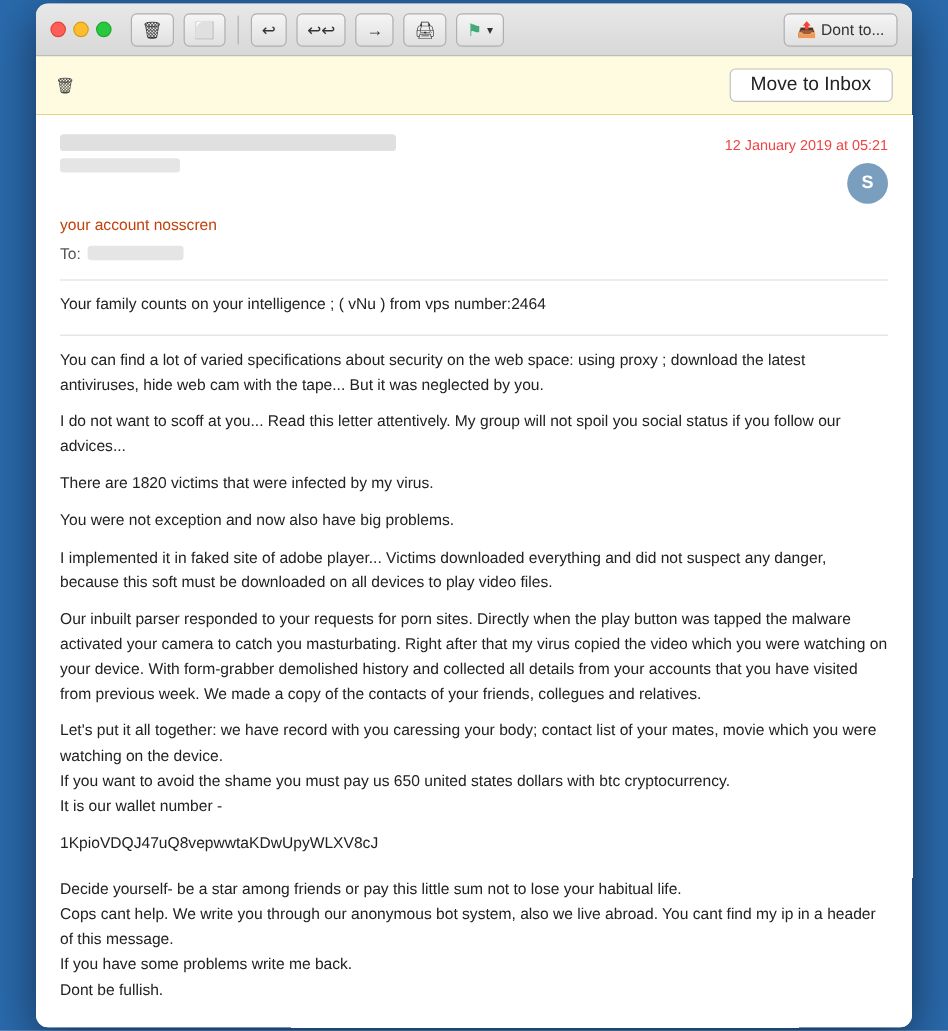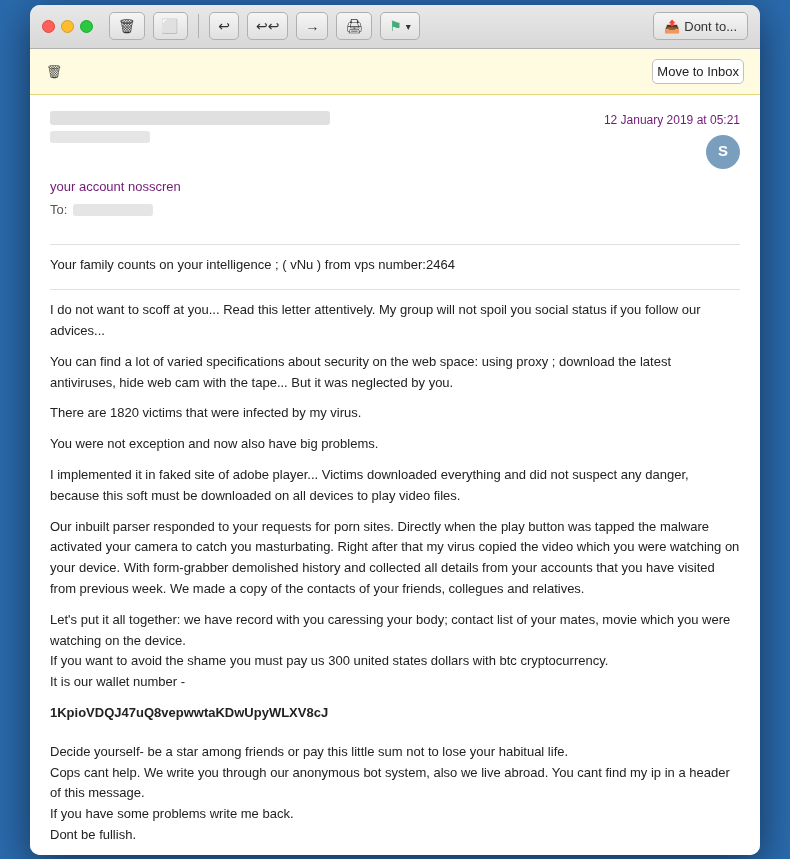--- a/index.html
+++ b/index.html
@@ -87,22 +87,22 @@
     }
     .junk-banner-left {
       display: flex;
       align-items: center;
       gap: 8px;
     }
     .move-inbox-btn {
       background: white;
       border: 1px solid #c0c0c0;
       border-radius: 5px;
-      padding: 4px 4px;
-      font-size: 13px;
+      padding: 4px 17px;
+      font-size: 16px;
       cursor: pointer;
       color: #222;
     }
     .email-content {
       background: white;
       padding: 16px 20px;
       font-size: 13px;
       color: #222;
       line-height: 1.5;
       overflow-y: auto;
@@ -133,46 +133,46 @@
       opacity: 0.5;
     }
     .date-avatar {
       display: flex;
       flex-direction: column;
       align-items: flex-end;
       gap: 6px;
     }
     .date-text {
       font-size: 12px;
-      color: #701a75;
+      color: #ef4444;
     }
     .avatar {
       width: 34px;
       height: 34px;
       border-radius: 50%;
       background: #7a9ebd;
       display: flex;
       align-items: center;
       justify-content: center;
       color: white;
       font-size: 15px;
       font-weight: bold;
     }
     .email-subject {
       font-size: 13px;
-      color: #701a75;
+      color: #c2410c;
       margin-bottom: 4px;
     }
     .to-line {
       font-size: 13px;
       color: #555;
       display: flex;
       align-items: center;
       gap: 6px;
-      margin-bottom: 24px;
+      margin-bottom: 12px;
     }
     .to-blurred {
       background: #ccc;
       border-radius: 3px;
       height: 12px;
       width: 80px;
       opacity: 0.5;
       display: inline-block;
     }
     .divider {
@@ -182,21 +182,21 @@
     }
     .email-body {
       font-size: 13px;
       color: #222;
       line-height: 1.6;
     }
     .email-body p {
       margin-bottom: 10px;
     }
     .email-body .wallet {
-      font-weight: bold;
+      font-weight: normal;
     }
     .email-content-wrapper {
       position: relative;
       overflow: hidden;
     }
   </style>
 </head>
 <body>
 
 <div class="window">
@@ -264,28 +264,28 @@
       <div class="to-line">
         <span>To:</span>
         <span class="to-blurred"></span>
       </div>
 
       <hr class="divider">
 
       <div class="email-body">
         <p style="font-weight:normal; margin-bottom:14px;">Your family counts on your intelligence ; ( vNu ) from vps number:2464</p>
         <hr class="divider">
+        <p>You can find a lot of varied specifications about security on the web space: using proxy ; download the latest antiviruses, hide web cam with the tape... But it was neglected by you.</p>
         <p>I do not want to scoff at you... Read this letter attentively. My group will not spoil you social status if you follow our advices...</p>
-        <p>You can find a lot of varied specifications about security on the web space: using proxy ; download the latest antiviruses, hide web cam with the tape... But it was neglected by you.</p>
         <p>There are 1820 victims that were infected by my virus.</p>
         <p>You were not exception and now also have big problems.</p>
         <p>I implemented it in faked site of adobe player... Victims downloaded everything and did not suspect any danger, because this soft must be downloaded on all devices to play video files.</p>
         <p>Our inbuilt parser responded to your requests for porn sites. Directly when the play button was tapped the malware activated your camera to catch you masturbating. Right after that my virus copied the video which you were watching on your device. With form-grabber demolished history and collected all details from your accounts that you have visited from previous week. We made a copy of the contacts of your friends, collegues and relatives.</p>
         <p style="white-space:pre-line;">Let's put it all together: we have record with you caressing your body; contact list of your mates, movie which you were watching on the device.
-If you want to avoid the shame you must pay us 300 united states dollars with btc cryptocurrency.
+If you want to avoid the shame you must pay us 650 united states dollars with btc cryptocurrency.
 It is our wallet number -</p>
         <p class="wallet">1KpioVDQJ47uQ8vepwwtaKDwUpyWLXV8cJ</p>
         <p style="white-space:pre-line; margin-top:18px;">Decide yourself- be a star among friends or pay this little sum not to lose your habitual life.
 Cops cant help. We write you through our anonymous bot system, also we live abroad. You cant find my ip in a header of this message.
 If you have some problems write me back.
 Dont be fullish.</p>
       </div>
     </div>
   </div>
 </div>

